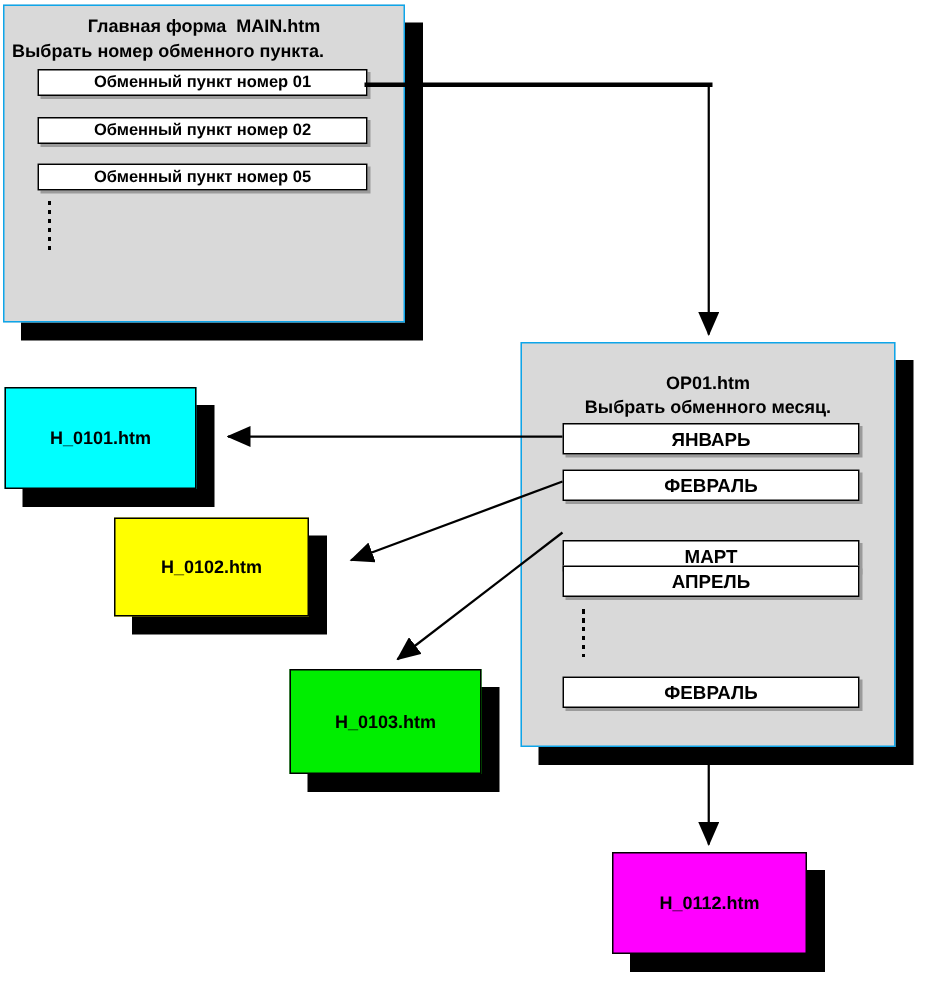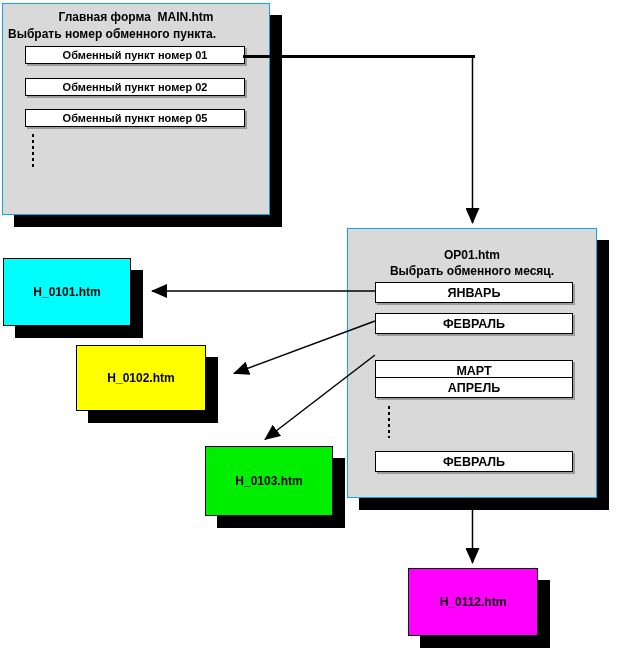--- a/index.html
+++ b/index.html
@@ -90,21 +90,21 @@
     <div class="vdots" style="left:40px;top:177px;height:32px"></div>
     <div class="btn" style="top:222px">ФЕВРАЛЬ</div>
   </div>
 
   <div class="page-box" id="page-0101" style="background: rgb(0, 255, 255);">
     <span>H_0101.htm</span>
   </div>
   <div class="page-box" id="page-0102" style="background: rgb(255, 255, 0);">
     <span>H_0102.htm</span>
   </div>
-  <div class="page-box" id="page-0103" style="background: rgb(0, 238, 0); margin-left: 12px;">
+  <div class="page-box" id="page-0103" style="background: rgb(0, 238, 0);">
     <span>H_0103.htm</span>
   </div>
   <div class="page-box" id="page-0112" style="background: rgb(255, 0, 255);">
     <span>H_0112.htm</span>
   </div>
 
   <svg id="arrows" width="623" height="659" viewBox="0 0 623 659">
     <defs>
       <marker id="ah" viewBox="0 0 16 14" markerUnits="userSpaceOnUse" markerWidth="16" markerHeight="14" refX="15" refY="7" orient="auto">
         <path d="M0 0 L16 7 L0 14 Z" fill="#000"></path>

